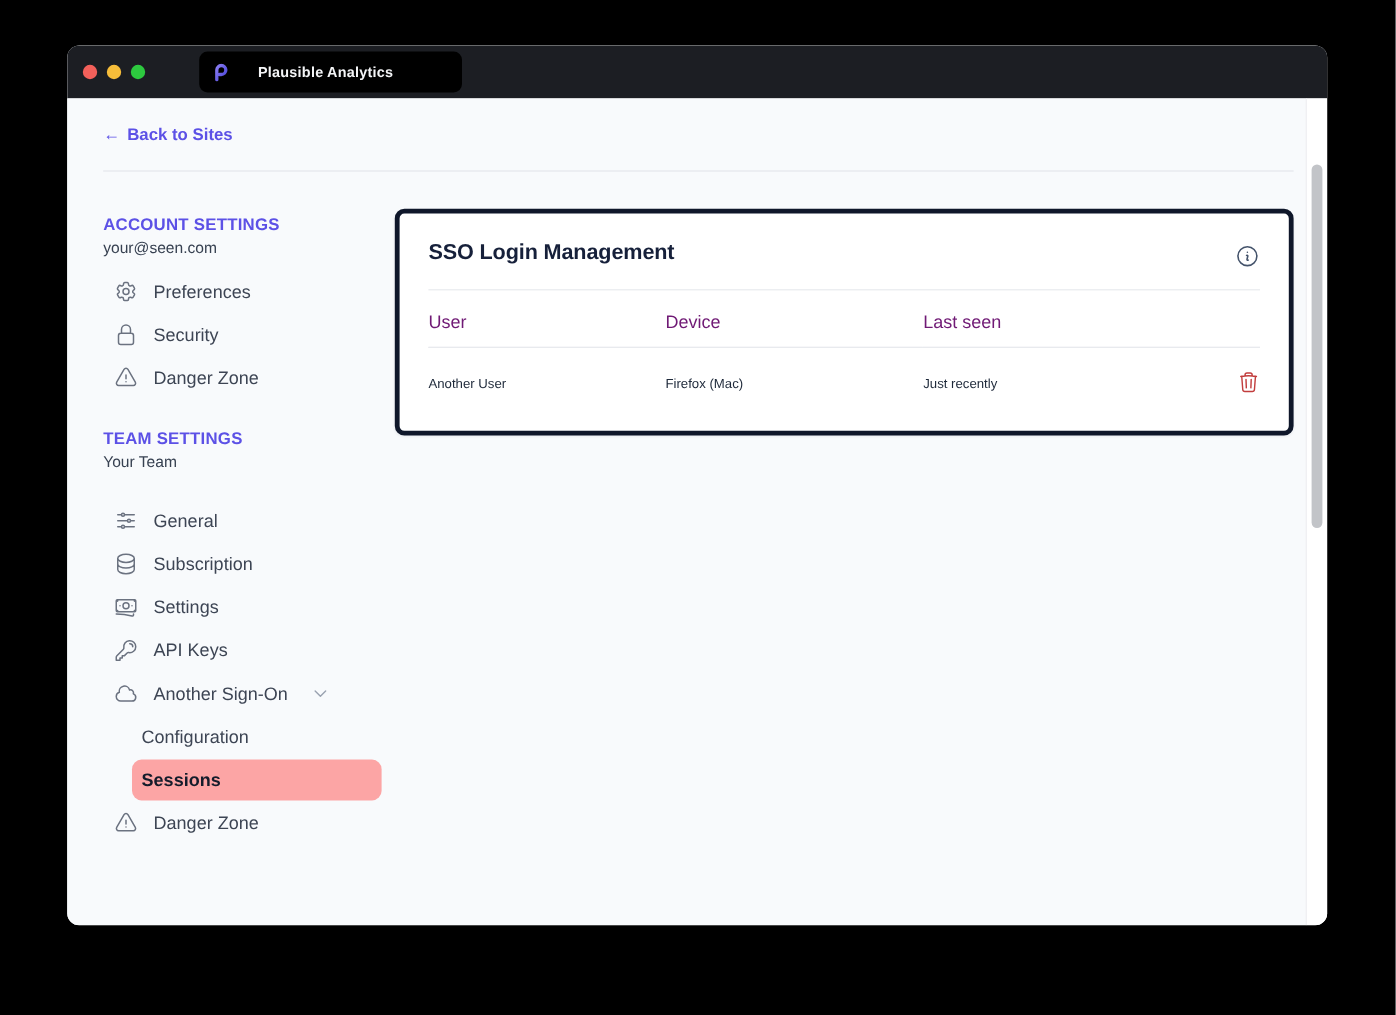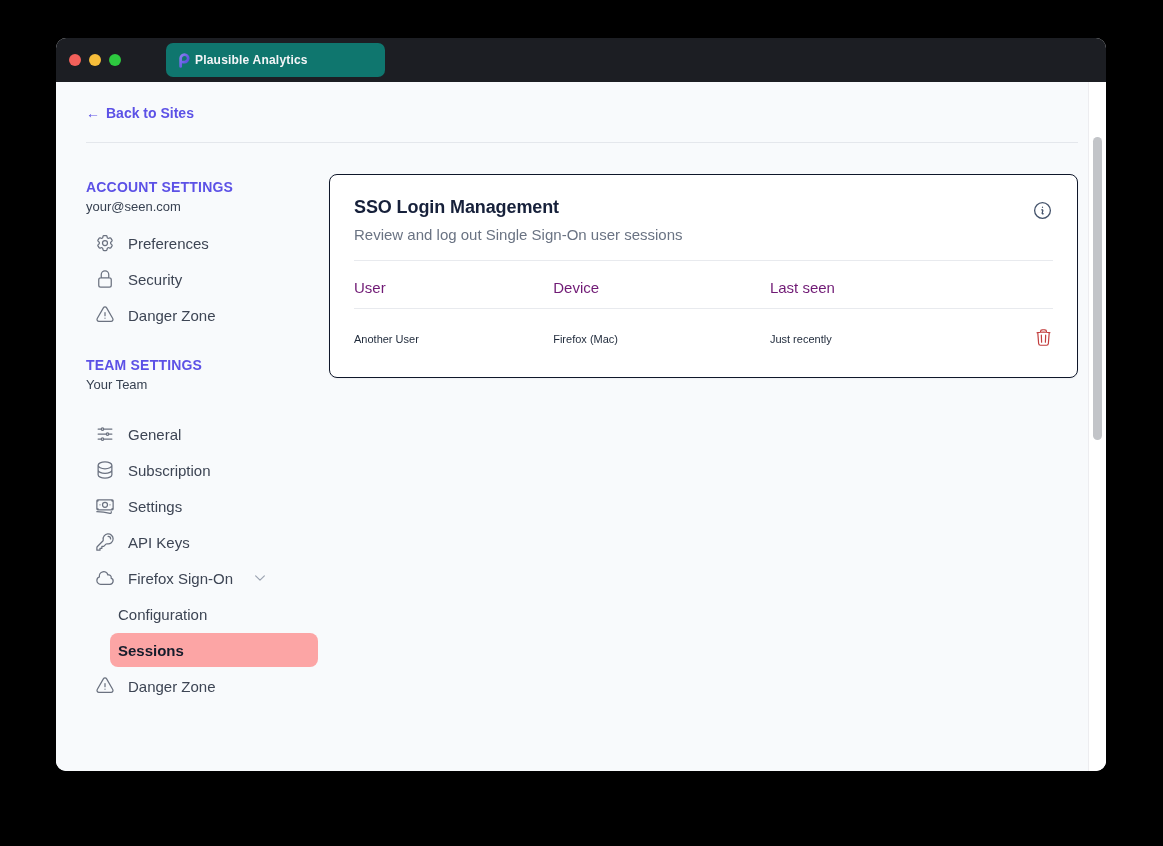--- a/index.html
+++ b/index.html
@@ -28,25 +28,25 @@
     padding-left: 13px;
   }
   .traffic-lights { display: flex; gap: 8px; align-items: center; }
   .tl { width: 12px; height: 12px; border-radius: 50%; }
   .tl.red    { background: #f2605a; }
   .tl.yellow { background: #f6bd3a; }
   .tl.green  { background: #2dc93f; }
   .browser-tab {
     margin-left: 45px;
     width: 219px; height: 34px;
-    background: #0f766e;
+    background: #000000;
     border-radius: 7px;
     display: flex;
     align-items: center;
-    gap: 4px;
+    gap: 24px;
     padding: 0 10px;
   }
   .browser-tab .tab-title {
     color: #f4f5f7;
     font-size: 12px;
     font-weight: 700;
     letter-spacing: .2px;
     white-space: nowrap;
   }
   
@@ -126,21 +126,21 @@
     height: 34px;
     margin-top: 1px;
     margin-bottom: 1px;
   }
   .chevron { color: #9aa2b0; margin-left: 7px; display: flex; }
   .chevron svg { width: 14px; height: 14px; }
   
   .card {
     flex: 1;
     background: #ffffff;
-    border: 1px solid #0f172a;
+    border: 4px solid #0f172a;
     border-radius: 8px;
     box-shadow: 0 1px 2px rgba(16,24,40,.05);
     padding: 22px 24px 26px;
   }
   .card-head { display: flex; justify-content: space-between; align-items: flex-start; }
   .card-title {
     font-size: 18px;
     font-weight: 700;
     color: #16203a;
     letter-spacing: -.1px;
@@ -307,21 +307,21 @@
               </svg>
             </span>
             <span>API Keys</span>
           </div>
           <div class="nav-item">
             <span class="nav-icon">
               <svg viewBox="0 0 24 24" fill="none" stroke="currentColor" stroke-width="1.5" stroke-linecap="round" stroke-linejoin="round">
                 <path d="M2.25 15a4.5 4.5 0 0 0 4.5 4.5H18a3.75 3.75 0 0 0 1.332-7.257 3 3 0 0 0-3.758-3.848 5.25 5.25 0 0 0-10.233 2.33A4.502 4.502 0 0 0 2.25 15Z"></path>
               </svg>
             </span>
-            <span>Firefox Sign-On</span>
+            <span>Another Sign-On</span>
             <span class="chevron">
               <svg viewBox="0 0 24 24" fill="none" stroke="currentColor" stroke-width="2" stroke-linecap="round" stroke-linejoin="round">
                 <path d="M19.5 8.25l-7.5 7.5-7.5-7.5"></path>
               </svg>
             </span>
           </div>
           <div class="nav-item sub">
             <span>Configuration</span>
           </div>
           <div class="nav-item sub selected">
@@ -336,21 +336,20 @@
             <span>Danger Zone</span>
           </div>
         </div>
 
       </nav>
 
       <section class="card">
         <div class="card-head">
           <div>
             <h2 class="card-title">SSO Login Management</h2>
-            <p class="card-subtitle">Review and log out Single Sign-On user sessions</p>
           </div>
           <button class="info-button">
             <span style="display:flex;">
               <svg viewBox="0 0 24 24" fill="none" stroke="currentColor" stroke-width="1.5" stroke-linecap="round" stroke-linejoin="round">
                 <path d="M11.25 11.25l.041-.02a.75.75 0 0 1 1.063.852l-.708 2.836a.75.75 0 0 0 1.063.853l.041-.021M21 12a9 9 0 1 1-18 0 9 9 0 0 1 18 0Zm-9-3.75h.008v.008H12v-.008Z"></path>
               </svg>
             </span>
           </button>
         </div>
 

